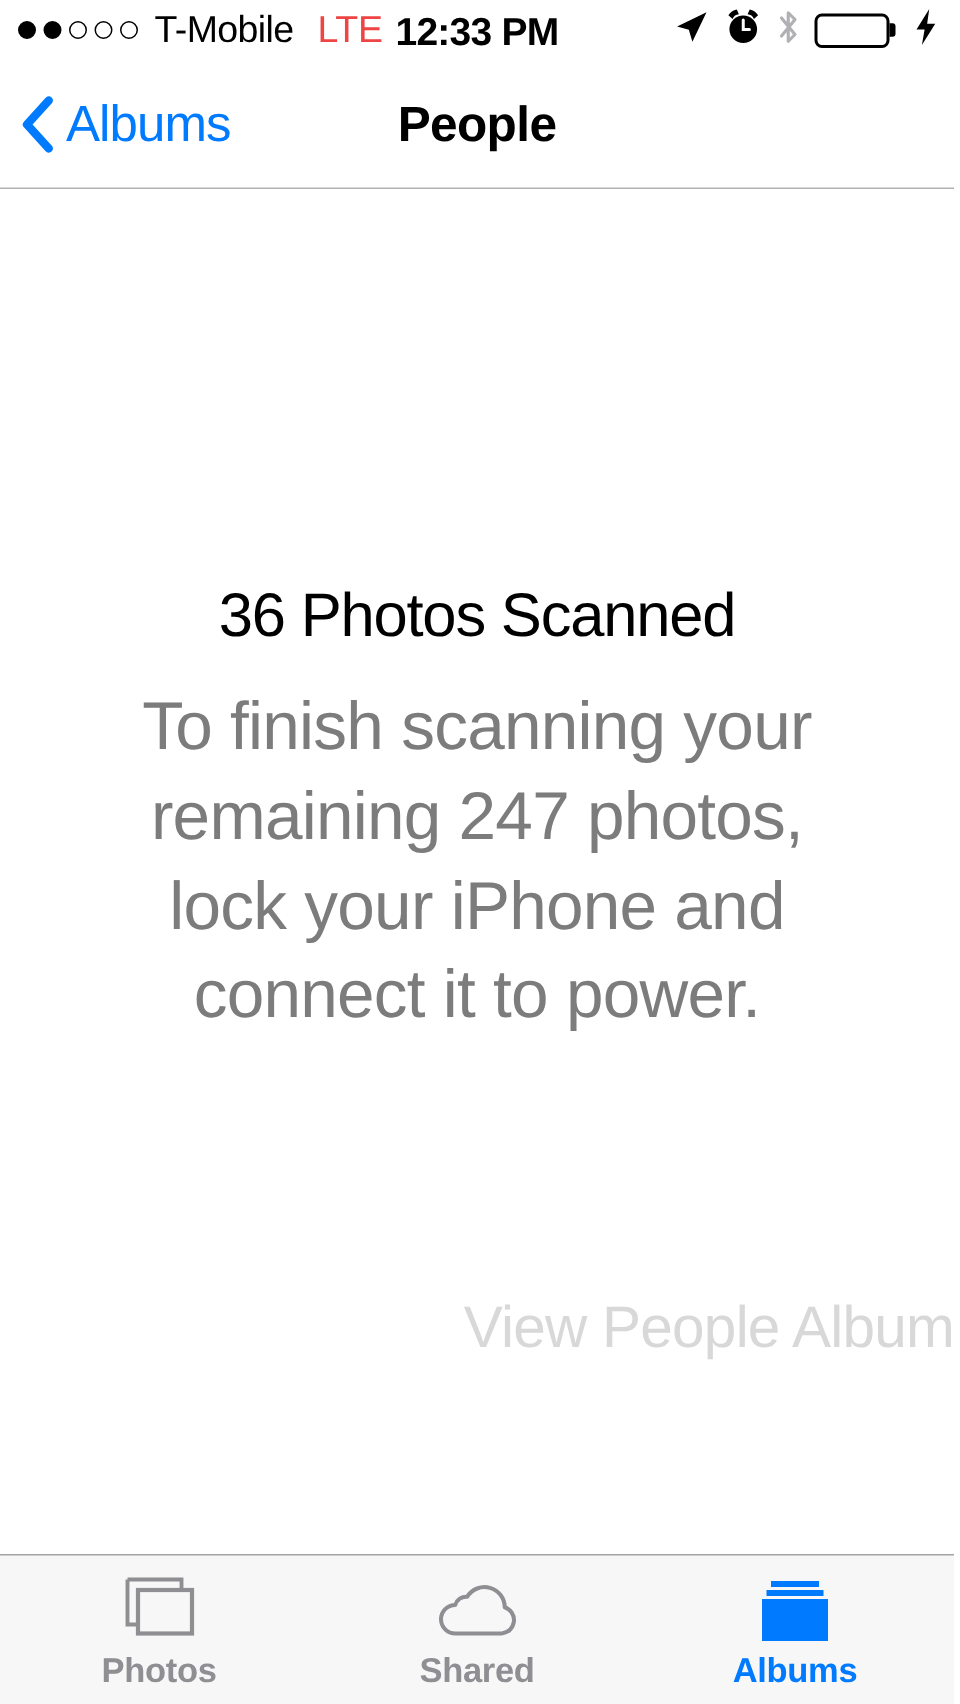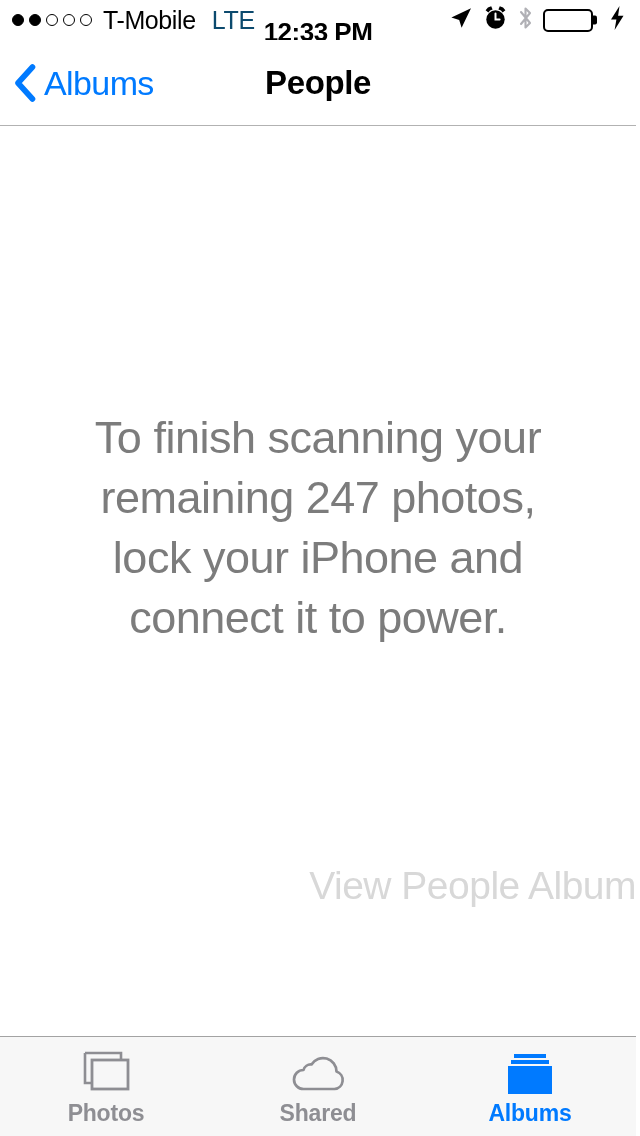--- a/index.html
+++ b/index.html
@@ -56,31 +56,31 @@
 
   .carrier-name {
     font-size: 25px;
     color: #000000;
     letter-spacing: -0.4px;
     line-height: 1;
   }
 
   .network-type {
     font-size: 25px;
-    color: #0c4a6e;
+    color: #ef4444;
     letter-spacing: -0.2px;
     line-height: 1;
     margin-left: 7px;
   }
 
   .status-time {
     position: absolute;
     left: 0;
     right: 0;
-    top: 12px;
+    top: 1px;
     height: 40px;
     display: flex;
     align-items: center;
     justify-content: center;
     font-size: 26px;
     font-weight: bold;
     color: #000000;
     letter-spacing: -0.5px;
     pointer-events: none;
   }
@@ -324,20 +324,21 @@
       </span>
       <span class="nav-back-label">Albums</span>
     </div>
 
     <div class="nav-title">People</div>
   </div>
 
   <div class="content">
 
     <div class="scan-status">
+      <div class="scan-headline">36 Photos Scanned</div>
       <div class="scan-detail">To finish scanning your remaining 247 photos, lock your iPhone and connect it to power.</div>
     </div>
 
     <div class="view-album-button">View People Album</div>
 
   </div>
 
   <div class="tab-bar">
 
     <div class="tab-item">

